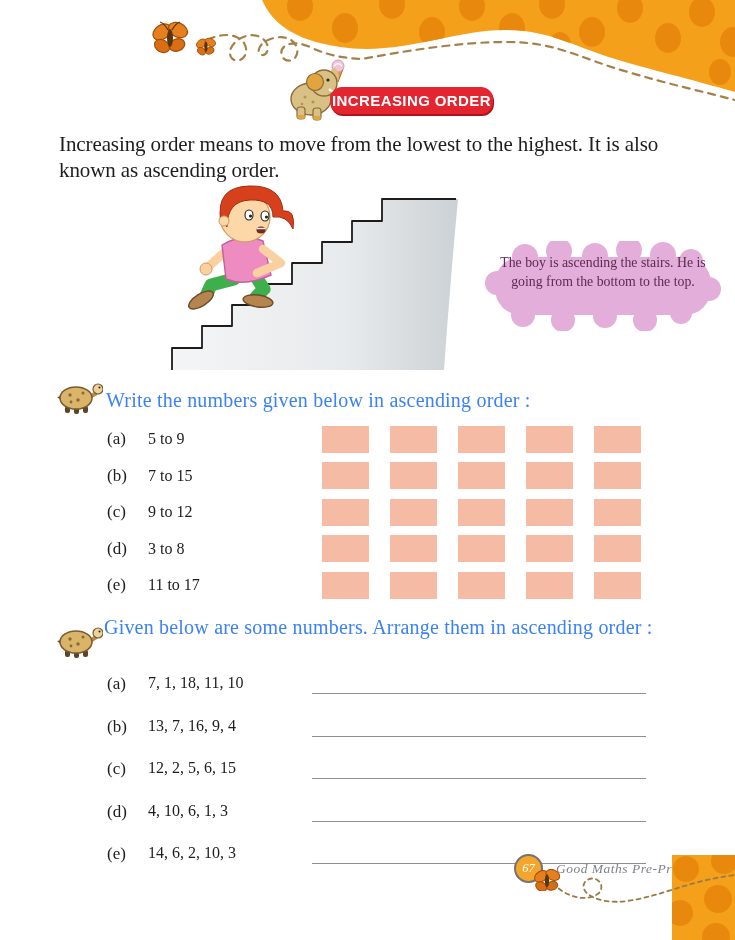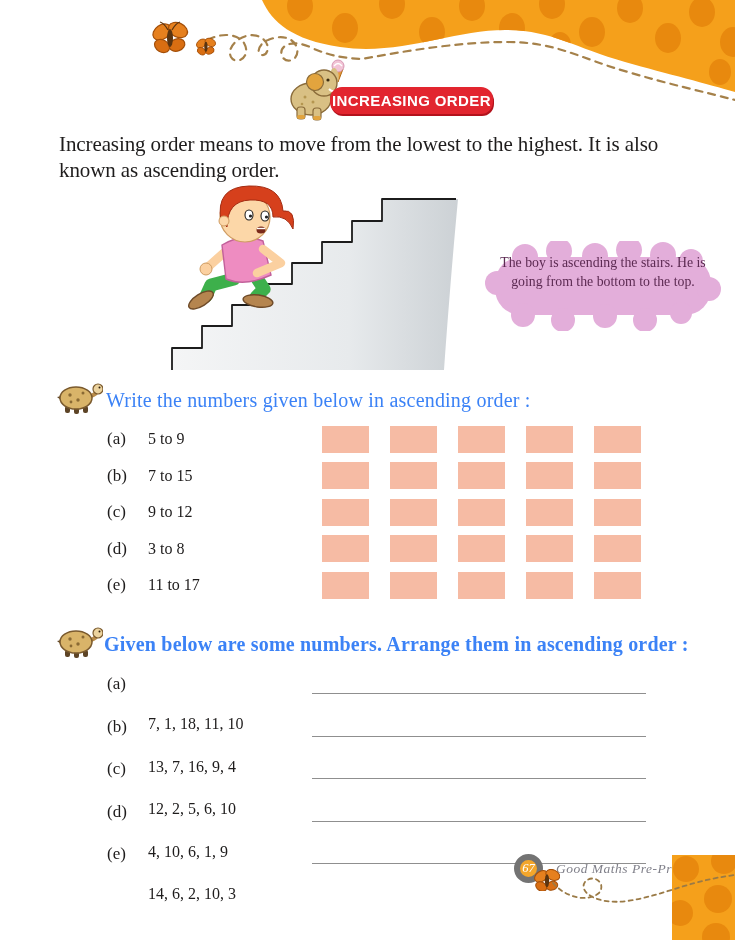--- a/index.html
+++ b/index.html
@@ -39,44 +39,44 @@
     font-size:13.8px;line-height:19px;color:#5c2a52;
   }
 
   
   .turtle1{left:57px;top:382px;}
   .turtle2{left:57px;top:626px;}
   .heading{
     font-size:20px;color:#3b82f6;letter-spacing:.2px;white-space:nowrap;
   }
   .heading1{left:106px;top:389px;}
-  .heading2{left:104px;top:633px;font-weight:bold;}
+  .heading2{left:104px;top:616px;}
 
   
   .ex1-rows{left:60px;top:421px;width:600px;}
   .ex1-row{position:relative;height:36.5px;display:flex;align-items:center;}
   .q-label{position:absolute;left:47px;width:36px;font-size:17px;}
   .q-value{position:absolute;left:88px;font-size:16px;white-space:nowrap;}
   .box-strip{position:absolute;left:262px;display:flex;gap:21px;}
   .answer-box{width:47px;height:27px;background:#f6bba4;}
 
   
   .ex2-rows{left:60px;top:664px;width:600px;}
   .ex2-row{position:relative;height:42.6px;}
   .ex2-row .q-label{top:10px;}
-  .ex2-row .q-value{top:10px;margin-top:41px;}
+  .ex2-row .q-value{top:10px;}
   .answer-line{
     position:absolute;left:252px;top:0;width:334px;height:29px;
     border-bottom:1.5px solid #8f8f8f;
   }
 
   
   .page-circle{
     left:514px;top:854px;width:29px;height:29px;border-radius:50%;
-    background:#f3a62b;border:6px solid #737373;box-sizing:border-box;
+    background:#f3a62b;border:2px solid #737373;box-sizing:border-box;
     display:flex;align-items:center;justify-content:center;
     color:#fff;font-style:italic;font-size:12.5px;
   }
   .book-title{
     left:556px;top:861px;font-style:italic;color:#80808a;font-size:13.5px;
     letter-spacing:.5px;white-space:nowrap;
   }
   .footer-fly{left:534px;top:869px;}
   .footer-deco{left:535px;bottom:0;width:200px;height:85px;}
   .corner-block{right:0;bottom:0;width:63px;height:85px;}
@@ -319,26 +319,26 @@
       <span class="q-value">7, 1, 18, 11, 10</span>
       <span class="answer-line"></span>
     </div>
     <div class="ex2-row">
       <span class="q-label">(b)</span>
       <span class="q-value">13, 7, 16, 9, 4</span>
       <span class="answer-line"></span>
     </div>
     <div class="ex2-row">
       <span class="q-label">(c)</span>
-      <span class="q-value">12, 2, 5, 6, 10</span>
+      <span class="q-value">12, 2, 5, 6, 15</span>
       <span class="answer-line"></span>
     </div>
     <div class="ex2-row">
       <span class="q-label">(d)</span>
-      <span class="q-value">4, 10, 6, 1, 9</span>
+      <span class="q-value">4, 10, 6, 1, 3</span>
       <span class="answer-line"></span>
     </div>
     <div class="ex2-row">
       <span class="q-label">(e)</span>
       <span class="q-value">14, 6, 2, 10, 3</span>
       <span class="answer-line"></span>
     </div>
   </div>
 
   <div class="abs page-circle">

